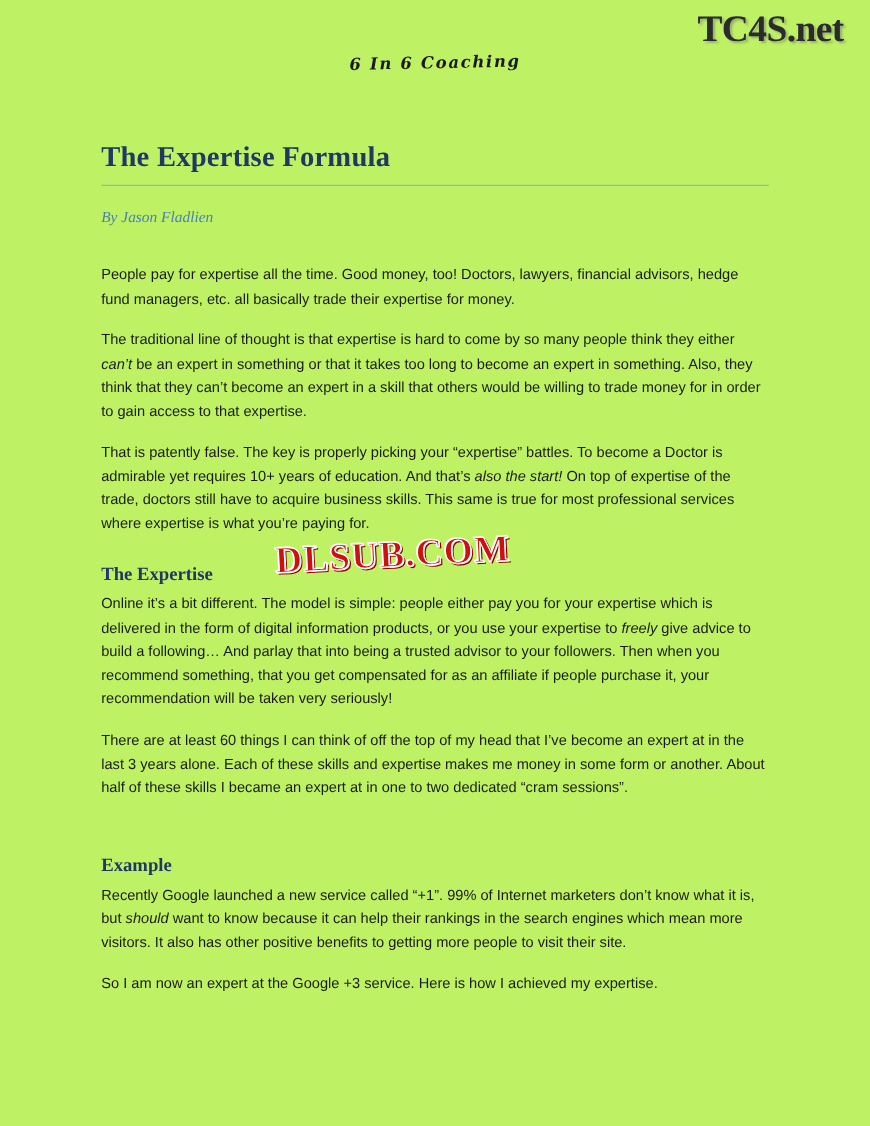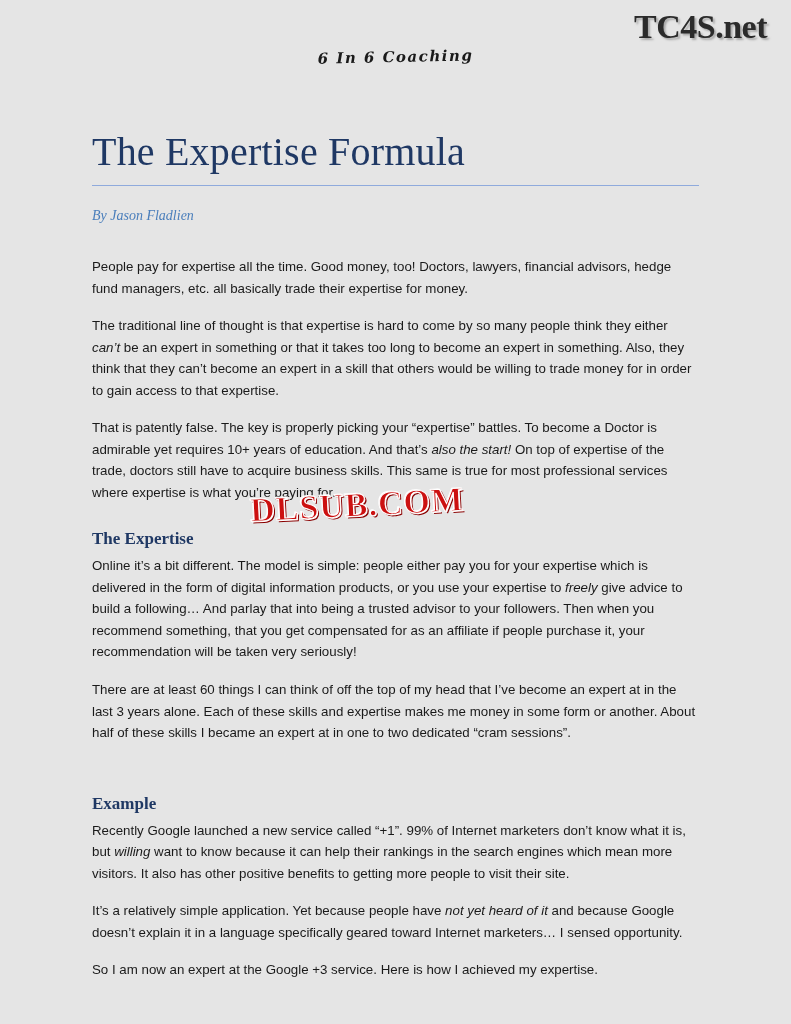--- a/index.html
+++ b/index.html
@@ -12,21 +12,21 @@
     background: #ffffff;
     font-family: "Liberation Sans", sans-serif;
     position: relative;
     overflow: hidden;
   }
 
   .page {
     position: relative;
     width: 791px;
     height: 1024px;
-    background: #e5e5e5;
+    background: #bef264;
   }
 
   
   .brand-top {
     position: absolute;
     top: 8px;
     right: 24px;
     font-family: "Liberation Serif", serif;
     font-weight: bold;
     font-size: 34px;
@@ -53,22 +53,22 @@
 
   .content {
     position: absolute;
     left: 92px;
     top: 128px;
     width: 607px;
   }
 
   .doc-title {
     font-family: "Liberation Serif", serif;
-    font-size: 40px;
-    font-weight: normal;
+    font-size: 26px;
+    font-weight: bold;
     color: #1f3864;
     margin: 0 0 10px 0;
     letter-spacing: 0.2px;
   }
 
   .title-rule {
     border: none;
     border-top: 1px solid #8faadc;
     margin: 0 0 22px 0;
     width: 607px;
@@ -161,23 +161,22 @@
     <h2 class="section-heading">The Expertise</h2>
 
     <p class="body-text">Online it’s a bit different. The model is simple: people either pay you for your expertise which is delivered in the form of digital information products,  or you use your expertise to <em class="it">freely</em> give advice to build a following… And parlay that into being a trusted advisor to your followers. Then when you recommend something, that you get compensated for as an affiliate if people purchase it, your recommendation will be taken very seriously!</p>
 
     <p class="body-text">There are at least 60 things I can think of off the top of my head that I’ve become an expert at in the last 3 years alone. Each of these skills and expertise makes me money in some form or another. About half of these skills I became an expert at in one to two dedicated “cram sessions”.</p>
 
     <div class="spacer-sm"></div>
 
     <h2 class="section-heading">Example</h2>
 
-    <p class="body-text">Recently Google launched a new service called “+1”.  99% of Internet marketers don’t know what it is, but <em class="it">willing</em> want to know because it can help their rankings in the search engines which mean more visitors. It also has other positive benefits to getting more people to visit their site.</p>
+    <p class="body-text">Recently Google launched a new service called “+1”.  99% of Internet marketers don’t know what it is, but <em class="it">should</em> want to know because it can help their rankings in the search engines which mean more visitors. It also has other positive benefits to getting more people to visit their site.</p>
 
-    <p class="body-text">It’s a relatively simple application. Yet because people have <em class="it">not yet heard of it</em> and because Google doesn’t explain it in a language specifically geared toward Internet marketers… I sensed opportunity.</p>
 
     <p class="body-text">So I am now an expert at the Google +3 service. Here is how I achieved my expertise.</p>
 
   </div>
 
   <div class="stamp">DLSUB.COM</div>
 
 
 </div>
 

